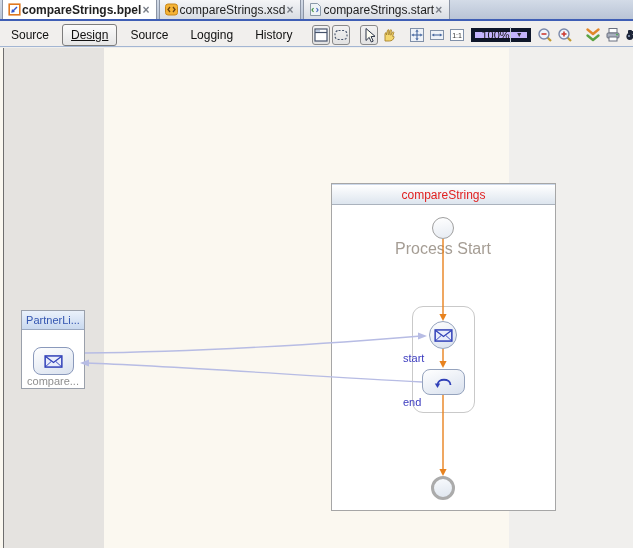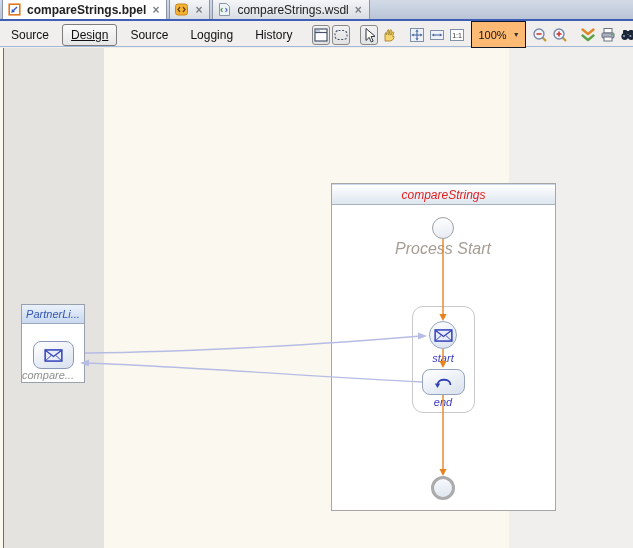--- a/index.html
+++ b/index.html
@@ -4,54 +4,54 @@
 <style>
   * { margin:0; padding:0; box-sizing:border-box; }
   html,body { width:633px; height:548px; }
   body { font-family:"Liberation Sans", sans-serif; }
   .screen { position:relative; width:633px; height:548px; overflow:hidden; background:#f0efed; }
 
   
   .tabbar { position:absolute; left:0; top:0; width:633px; height:21px;
     background:linear-gradient(#d3dbe7,#b9c4d6); display:flex; align-items:flex-end;
     border-bottom:2px solid #3f5eb5; }
-  .tab { height:20px; display:flex; align-items:center; gap:5px; padding:0 6px 0 4px;
+  .tab { height:20px; display:flex; align-items:center; padding:0 6px 0 4px;
     border:1px solid #8c95a5; border-bottom:none; margin-left:2px;
     background:linear-gradient(#f4f5f7,#d9dde3); font-size:12px; color:#222; cursor:default; }
   .tab.active { background:#ffffff; font-weight:bold; }
   .ticon { width:15px; height:15px; display:inline-flex; }
   .tclose { color:#7a7f88; font-weight:bold; font-size:12px; line-height:10px; padding:0 1px; }
 
   
   .toolbar { position:absolute; left:0; top:23px; width:633px; height:24px;
     background:#f1efed; border-bottom:1px solid #a3b6d3; display:flex; align-items:center; }
   .tbtn { font-size:12px; color:#111; padding:3px 8px; margin:16px 2px; border:1px solid transparent; border-radius:3px; }
   .tbtn.pressed { border:1px solid #7d7d7d; background:linear-gradient(#fbfbfb,#e6e6e6);text-decoration:underline; }
   .sep { width:1px; height:18px; background:#b9b9b9; margin:0 4px; }
   .ibtn { width:21px; height:20px; display:flex; align-items:center; justify-content:center;
     border:1px solid transparent; border-radius:3px; margin:0 1px; }
   .ibtn.toggled { border:1px solid #898989; background:linear-gradient(#f2f2f2,#e2e2e2); }
-  .zoomdd { width:60px; height:27px; background:#fdba74; border:1px solid #0f172a; display:flex;
+  .zoomdd { width:60px; height:14px; background:#c4b5fd; border:4px solid #0f172a; display:flex;
     align-items:center; font-size:11px; color:#111; padding-left:6px; margin:0 4px; }
   .zoomdd .dd-arrow { margin-left:auto; padding:0 5px; font-size:7px; color:#333; border-left:1px solid #c5ccd6; line-height:16px; }
 
   
-  .canvas { position:absolute; left:0; top:48px; width:509px; height:500px; background:#fbf8f0;font-style:italic; }
+  .canvas { position:absolute; left:0; top:48px; width:509px; height:500px; background:#fbf8f0; }
   .canvas-leftline { position:absolute; left:3px; top:0; width:1px; height:500px; background:#6e6e6e; }
   .lane { position:absolute; left:4px; top:0; width:100px; height:500px; background:#e5e3e0; }
 
   
-  .plink { position:absolute; left:21px; top:256px; width:64px; height:79px;
+  .plink { position:absolute; left:21px; top:262px; width:64px; height:79px;
     background:#ffffff; border:1px solid #9aa0ab; }
   .plink-hdr { height:19px; background:linear-gradient(#eaf1fb,#c9d9ef); border-bottom:1px solid #9aa8c0;
     font-size:11px; color:#3355b0; text-align:center; line-height:18px; white-space:nowrap; overflow:hidden; }
   .plink-icon { position:absolute; left:11px; top:36px; width:41px; height:28px; border-radius:8px;
     border:1px solid #8a99bb; background:linear-gradient(160deg,#ffffff,#d9e1ee);
     display:flex; align-items:center; justify-content:center; }
-  .plink-lbl { position:absolute; left:0; top:64px; width:100%; font-size:11px; color:#8f8f8f; }
+  .plink-lbl { position:absolute; left:0; top:64px; width:100%; text-align:center; font-size:11px; color:#8f8f8f; }
 
   
   .procbox { position:absolute; left:331px; top:135px; width:225px; height:328px;
     background:#ffffff; border:1px solid #a6a6a6; }
   .proc-hdr { height:21px; background:linear-gradient(#ffffff,#dde5ee); border-bottom:1px solid #aab2bd;
     border-top:1px solid #cdd9ea; font-size:12px; color:#e02020; text-align:center; line-height:20px; }
 
   
   .scope { position:absolute; left:412px; top:258px; width:63px; height:107px;
     border:1px solid #c9c9c9; border-radius:11px; background:#ffffff; }
@@ -62,21 +62,21 @@
   .start-node { position:absolute; left:429px; top:273px; width:28px; height:28px; border-radius:50%;
     border:1px solid #95a3bd; background:linear-gradient(160deg,#ffffff,#d9e1ee);
     display:flex; align-items:center; justify-content:center; }
   .end-node { position:absolute; left:422px; top:321px; width:43px; height:26px; border-radius:8px;
     border:1px solid #95a3bd; background:linear-gradient(160deg,#ffffff,#d9e1ee);
     display:flex; align-items:center; justify-content:center; }
   .node-circle-end { position:absolute; left:431px; top:428px; width:24px; height:24px; border-radius:50%;
     border:3px solid #ababab; background:linear-gradient(170deg,#f8fafd,#dfe6ef); }
 
   .lbl-gray { position:absolute; font-size:16px; color:#a59d94; text-align:center; width:120px; }
-  .lbl-blue { position:absolute; font-size:11px; color:#3b3bbf; text-align:center; width:80px; }
+  .lbl-blue { position:absolute; font-size:11px; color:#3b3bbf; text-align:left; width:80px; }
 
   .overlay { position:absolute; left:0; top:0; width:633px; height:500px; pointer-events:none; }
 </style>
 </head>
 <body>
 
 <div class="screen">
 
   <div class="tabbar">
     <div class="tab active">
@@ -91,31 +91,32 @@
       <span class="tclose">×</span>
     </div>
     <div class="tab">
       <span class="ticon">
         <svg viewBox="0 0 15 15" width="15" height="15">
           <rect x="1.5" y="2" width="12" height="11" rx="2.5" fill="#f5b335" stroke="#c8871a" stroke-width="1"></rect>
           <path d="M6 5 L4 7.5 L6 10" stroke="#6b4410" stroke-width="1.3" fill="none"></path>
           <path d="M9 5 L11 7.5 L9 10" stroke="#6b4410" stroke-width="1.3" fill="none"></path>
         </svg>
       </span>
+      <span>compareStrings.xsd</span>
       <span class="tclose">×</span>
     </div>
     <div class="tab">
       <span class="ticon">
         <svg viewBox="0 0 15 15" width="15" height="15">
           <path d="M2.5 1.5 h7 l3 3 v9 h-10 Z" fill="#eef3f6" stroke="#8a99a8" stroke-width="1"></path>
           <path d="M5.5 6 L4 8 L5.5 10" stroke="#3f8f3f" stroke-width="1.2" fill="none"></path>
           <path d="M8.5 6 L10 8 L8.5 10" stroke="#4466bb" stroke-width="1.2" fill="none"></path>
         </svg>
       </span>
-      <span>compareStrings.wsdl</span>
+      <span>compareStrings.start</span>
       <span class="tclose">×</span>
     </div>
   </div>
 
   <div class="toolbar">
     <span class="tbtn">Source</span>
     <span class="tbtn pressed">Design</span>
     <span class="tbtn">Source</span>
     <span class="tbtn">Logging</span>
     <span class="tbtn">History</span>

